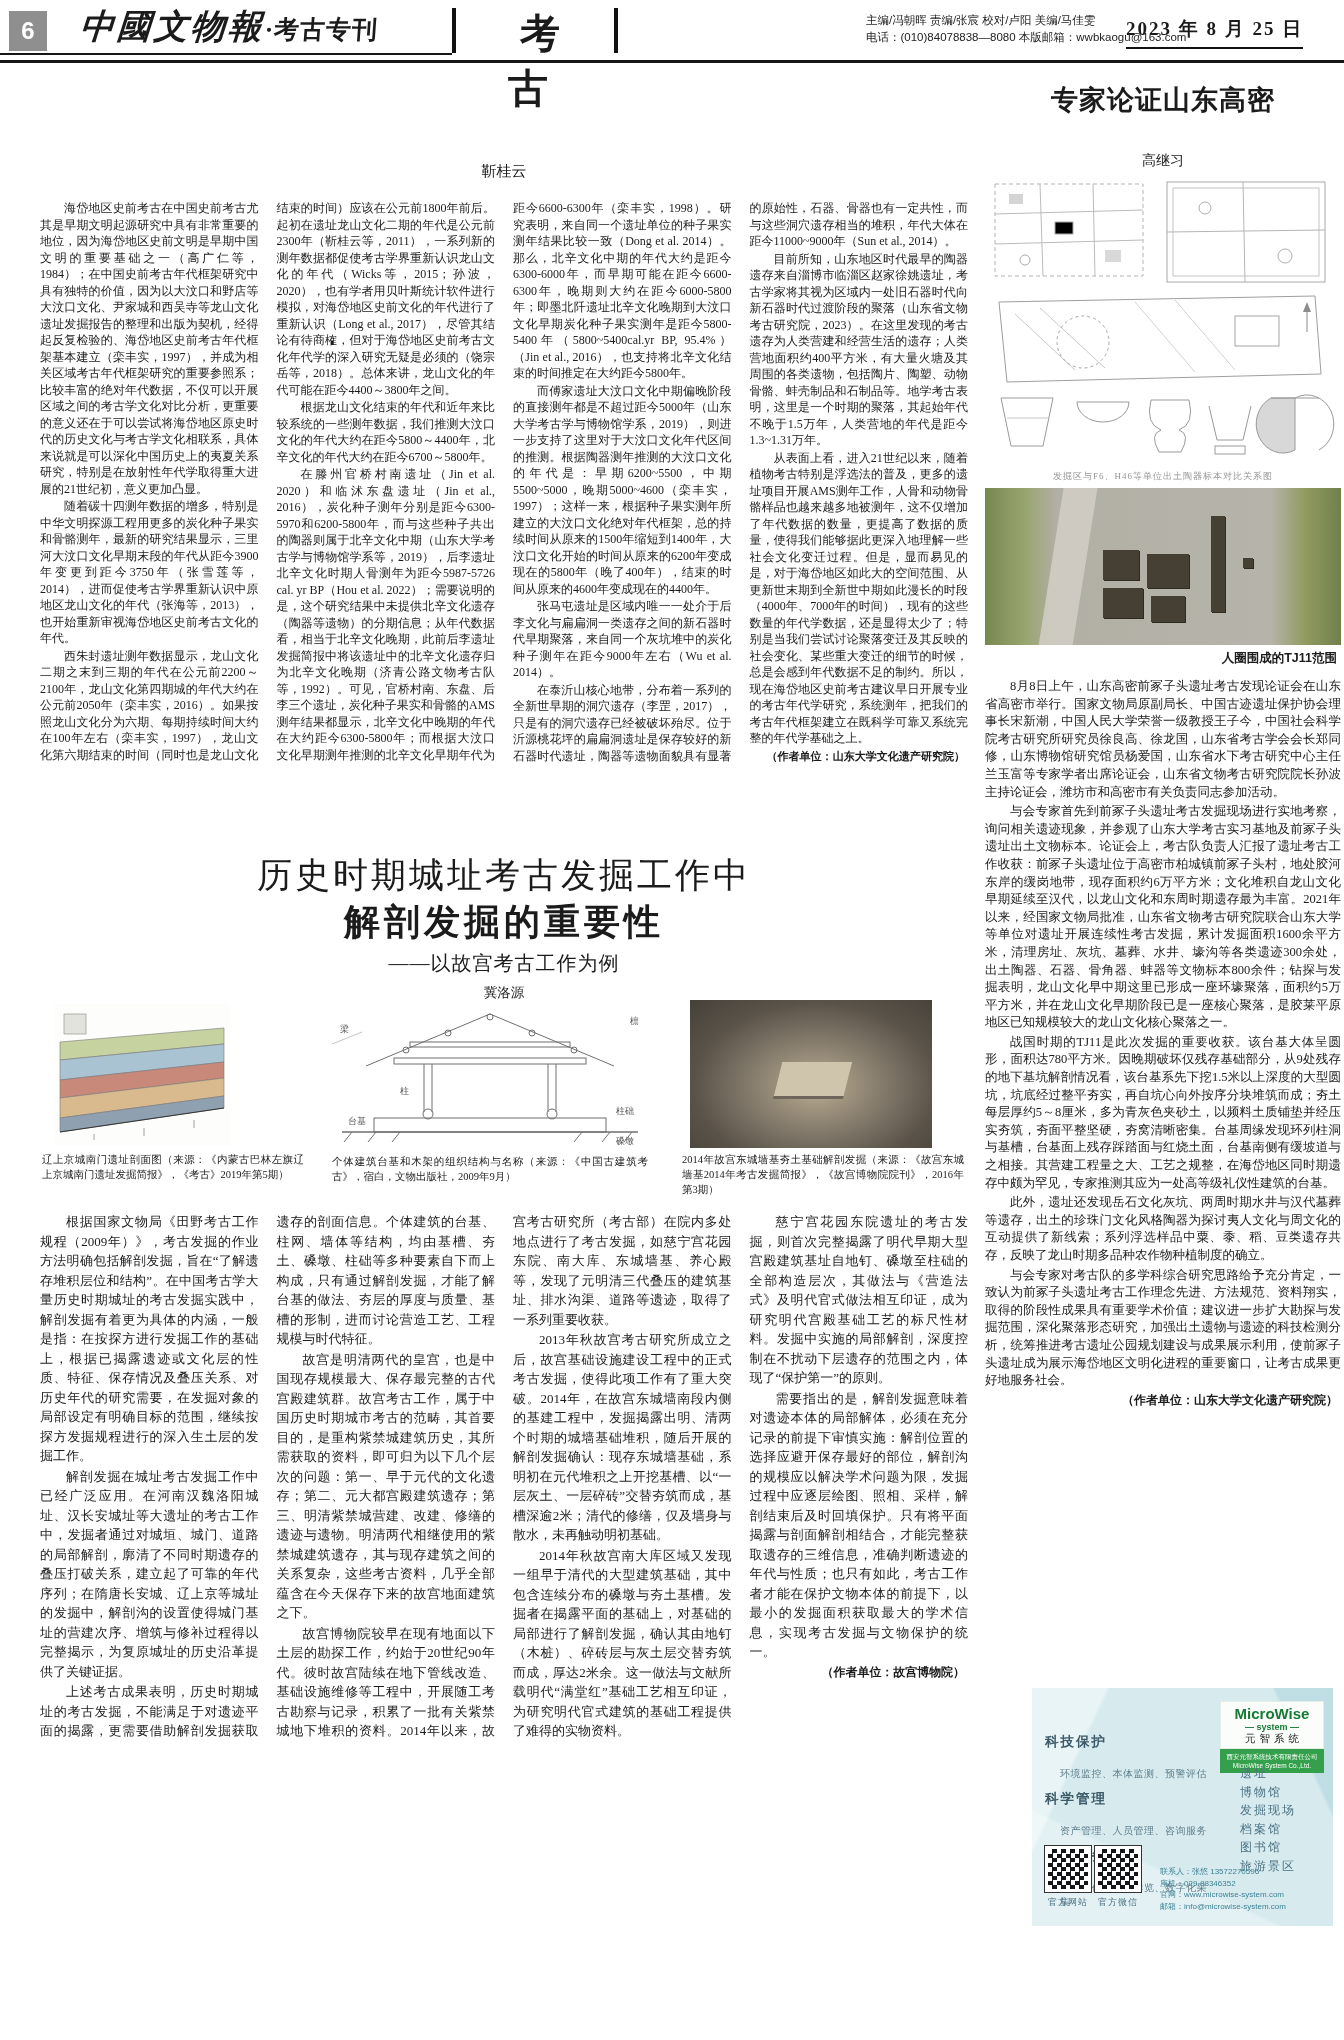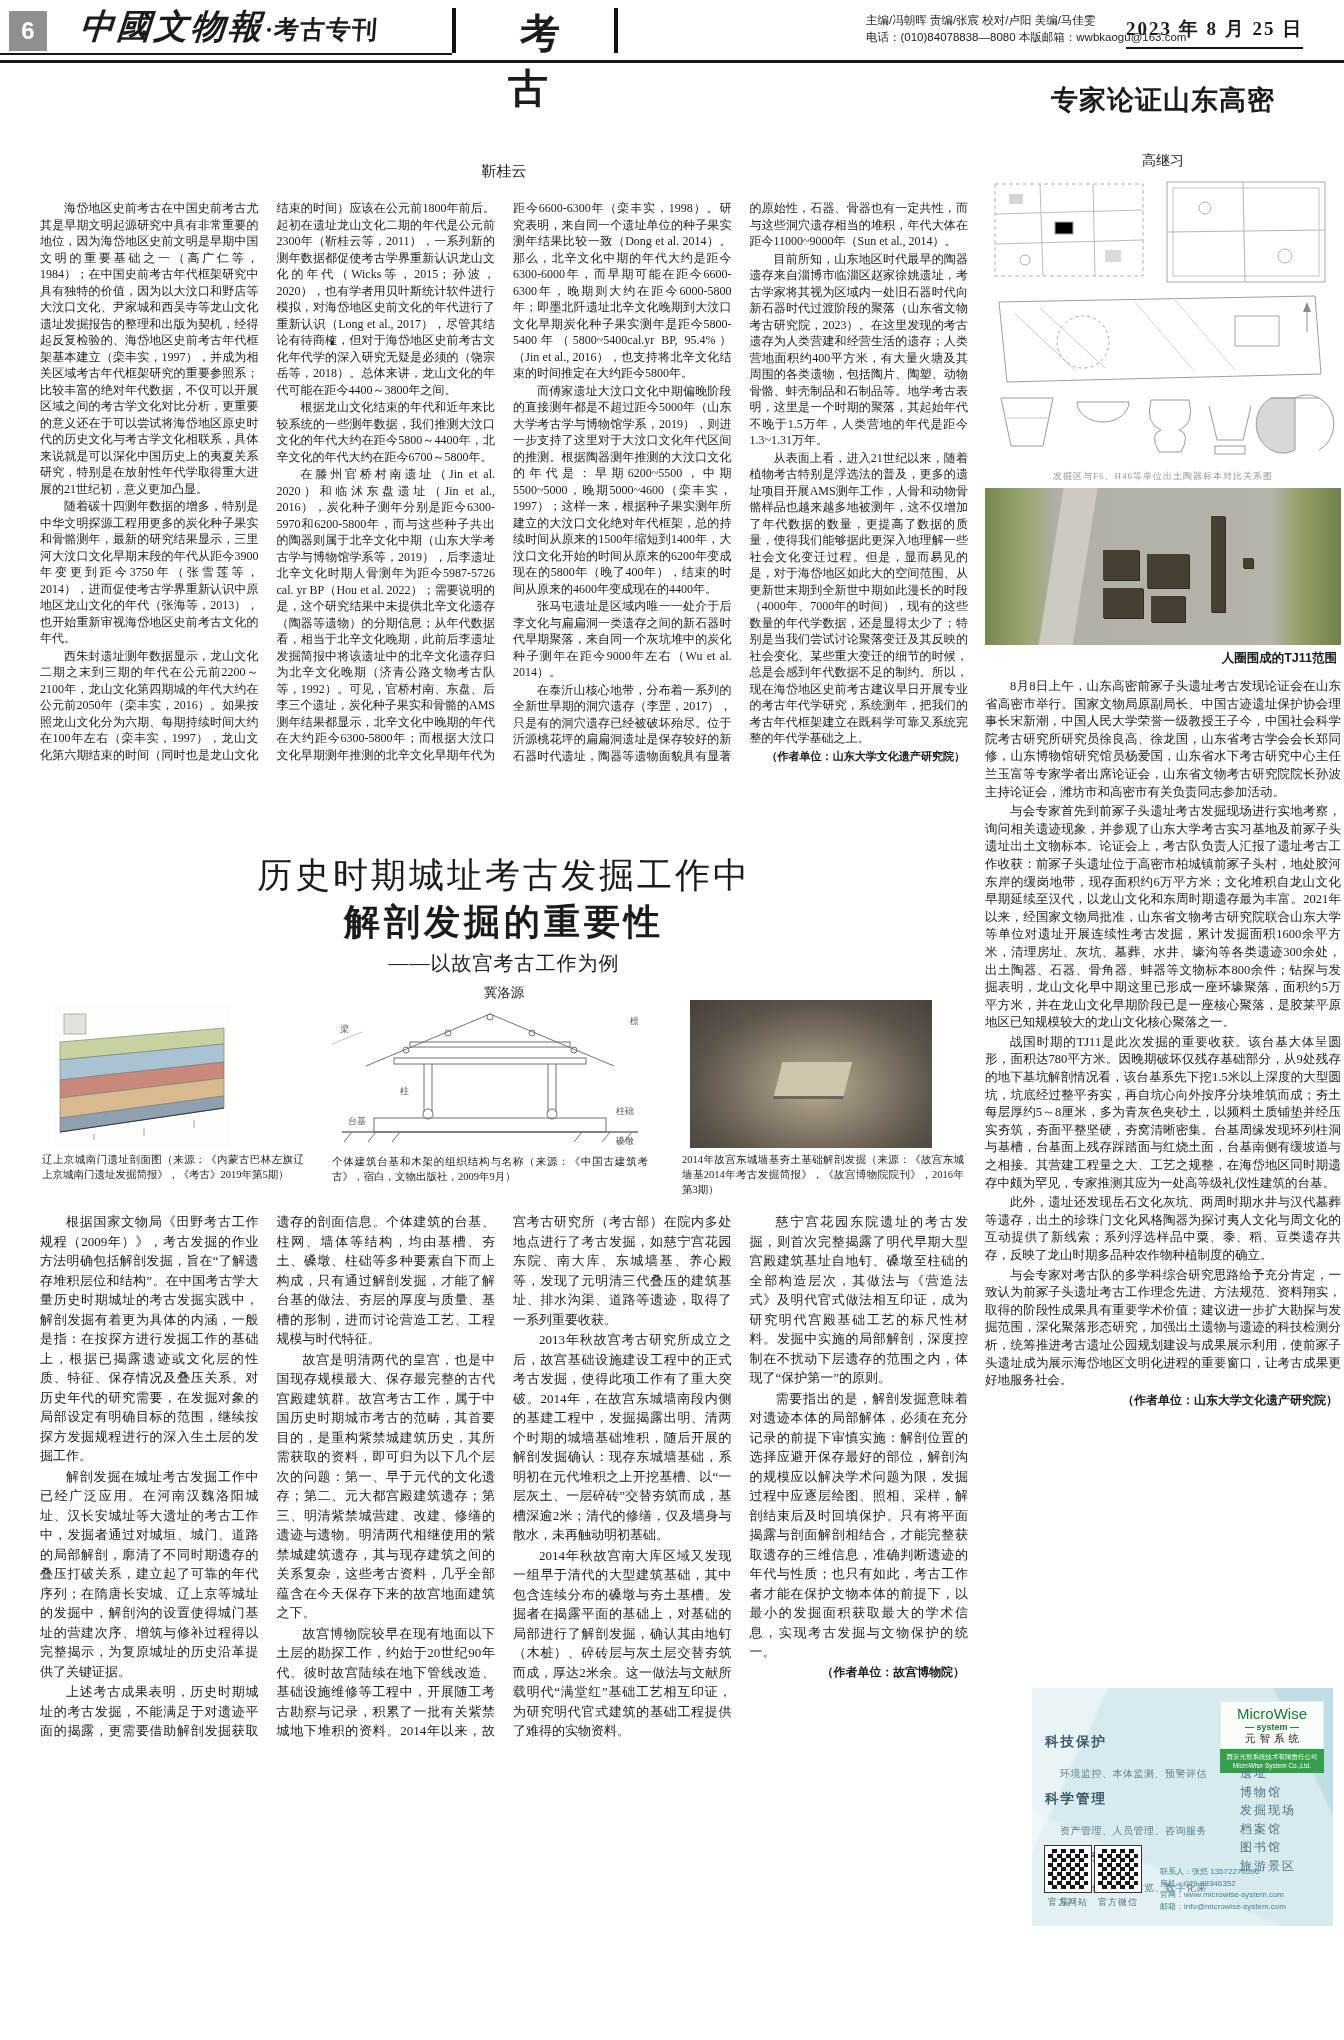--- a/index.html
+++ b/index.html
@@ -58,21 +58,21 @@
   .d-cap2{left:292px;top:302px;width:316px}
   .d-cap3{left:642px;top:300px;width:282px}
   .d-body{left:0;top:360px;width:928px;height:798px;column-count:4;column-gap:18px;font-size:13px;line-height:19.5px}
   
   .ad{left:47px;top:1608px;width:301px;height:238px;background:#d7ebef;overflow:hidden;
       background-image:linear-gradient(115deg,rgba(255,255,255,.45) 18%,rgba(255,255,255,0) 19%),
                        linear-gradient(245deg,rgba(160,205,215,.45) 14%,rgba(160,205,215,0) 15%),
                        linear-gradient(25deg,rgba(255,255,255,.3) 30%,rgba(255,255,255,0) 31%)}
   .ad-logo{left:188px;top:13px;width:104px;font-family:"Liberation Sans",sans-serif}
   .ad-logo-top{background:#fbfdfb;border:1px solid #e3efe6;text-align:center;padding:3px 0 2px}
-  .ad-logo-brand{font-size:15px;font-weight:400;color:#157a33;letter-spacing:0}
+  .ad-logo-brand{font-size:15px;font-weight:700;color:#157a33;letter-spacing:0}
   .ad-logo-sys{font-size:9px;font-weight:700;color:#157a33}
   .ad-logo-cn{font-size:10.5px;color:#1a1a1a;letter-spacing:4px;text-indent:4px}
   .ad-logo-strip{background:#35a04c;color:#fff;text-align:center;font-size:6.5px;line-height:9px;padding:3px 1px}
   .ad-s{left:13px;top:36px;width:172px;font-family:"Liberation Sans",sans-serif}
   .ad-s-title{font-size:13.5px;font-weight:bold;color:#3c5a68;margin-top:9px;letter-spacing:2px}
   .ad-s-desc{font-size:10px;color:#5e7d8a;margin:16px 0 0 15px;letter-spacing:.5px}
   .ad-venues{left:208px;top:76px;font-family:"Liberation Sans",sans-serif;font-size:12px;line-height:18.5px;color:#4c7282;letter-spacing:2px}
   .ad-qr-row{left:13px;top:158px;display:flex;gap:4px;font-family:"Liberation Sans",sans-serif}
   .qr{width:40px;height:40px;border:3px solid #fff;outline:1px solid #333;
       background:repeating-conic-gradient(#15161a 0% 25%,#fff 0% 50%) 0 0/9px 9px}

